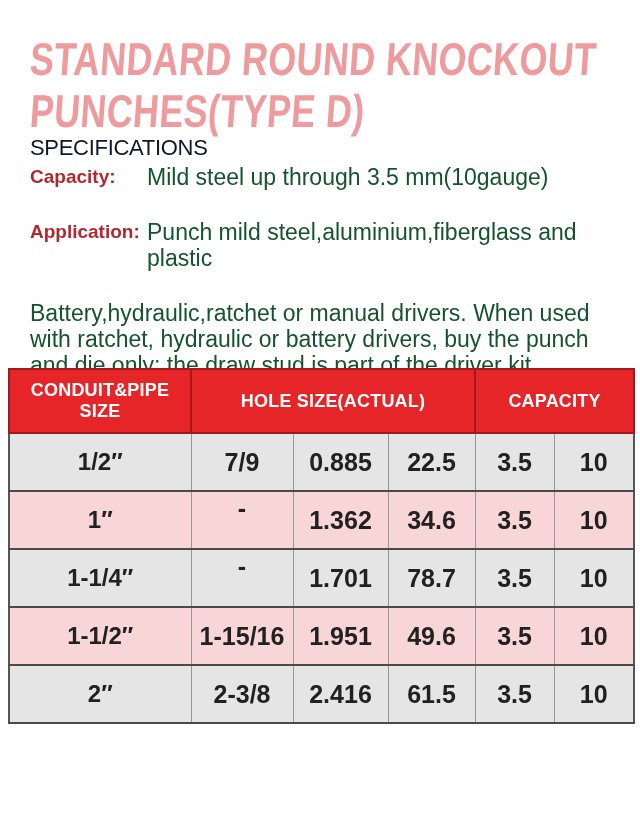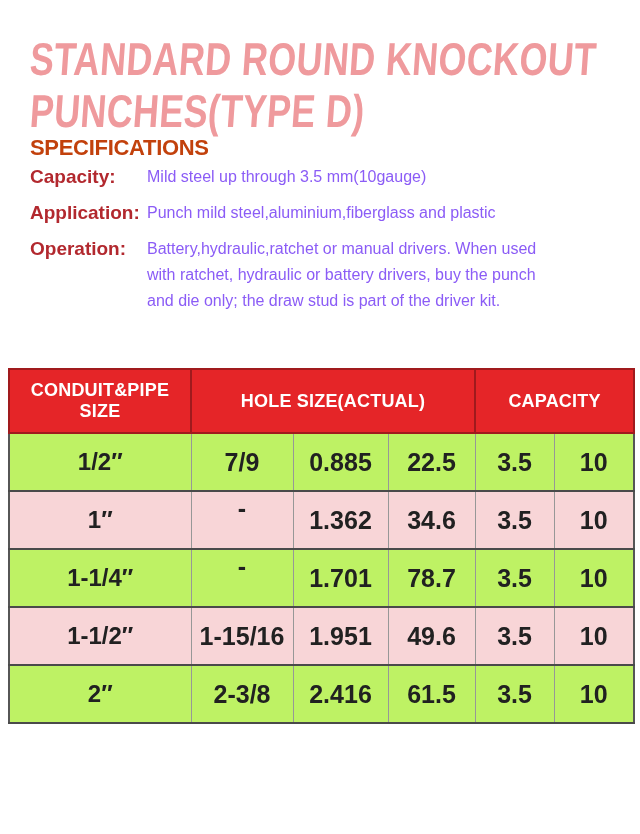--- a/index.html
+++ b/index.html
@@ -16,33 +16,33 @@
   }
   .title .line {
     display:block; line-height:52px;
     transform:skewX(-4deg) scaleX(0.78); transform-origin:0 50%;
     letter-spacing:0.5px;
   }
 
   
   .spec-heading {
     position:absolute; top:135px; left:30px;
-    color:#c2410c; font-weight:bold; font-size:22px; letter-spacing:-0.3px;
+    color:#0f172a; font-weight:normal; font-size:22px; letter-spacing:-0.3px;
   }
   .specs {
     position:absolute; top:164px; left:30px; width:600px;
-    display:flex; flex-direction:column; gap:10px;
+    display:flex; flex-direction:column; gap:29px;
   }
   .spec-item { display:flex; align-items:flex-start; }
   .spec-label {
     flex:0 0 117px; font-weight:bold; color:#b2282e;
     font-size:19px; line-height:26px;
   }
   .spec-value {
-    color:#8b5cf6; font-size:16px; line-height:26px;
+    color:#14532d; font-size:23px; line-height:26px;
     white-space:pre-line;
   }
 
   
   table.ko-table {
     position:absolute; top:368px; left:8px; width:625px;
     border-collapse:collapse; table-layout:fixed;
     border:2px solid #565656;
   }
   .ko-table th, .ko-table td {
@@ -53,21 +53,21 @@
     height:62px; background:#e52528; color:#ffffff;
     font-size:18px; font-weight:bold; letter-spacing:0.2px;
     border:2px solid #a01a1d;
   }
   tr.sub td {
     height:57px; background:#f7d4d6; color:#272727;
     font-size:30px; font-weight:400;
     border-bottom:2px solid #4a4a4a;
   }
   .ko-table tbody td {
-    height:56px; background:#bef264; color:#212121;
+    height:56px; background:#e5e5e5; color:#212121;
     font-size:25px; font-weight:bold;
     border-top:2px solid #4a4a4a; border-bottom:2px solid #4a4a4a;
   }
   .ko-table tbody tr:nth-child(even) td { background:#f8d5d7; }
   .ko-table tbody td.c0 { font-size:24px; }
   .ko-table tbody td.dash { vertical-align:top; line-height:32px; }
 </style>
 </head>
 <body>
 
@@ -83,21 +83,20 @@
   <div class="specs">
     <div class="spec-item">
       <div class="spec-label">Capacity:</div>
       <div class="spec-value">Mild steel up through 3.5 mm(10gauge)</div>
     </div>
     <div class="spec-item">
       <div class="spec-label">Application:</div>
       <div class="spec-value">Punch mild steel,aluminium,fiberglass and plastic</div>
     </div>
     <div class="spec-item">
-      <div class="spec-label">Operation:</div>
       <div class="spec-value">Battery,hydraulic,ratchet or manual drivers. When used
 with ratchet, hydraulic or battery drivers, buy the punch
 and die only; the draw stud is part of the driver kit.</div>
     </div>
   </div>
 
   <table class="ko-table">
     <colgroup>
       <col style="width:182px">
         <col style="width:102px">

